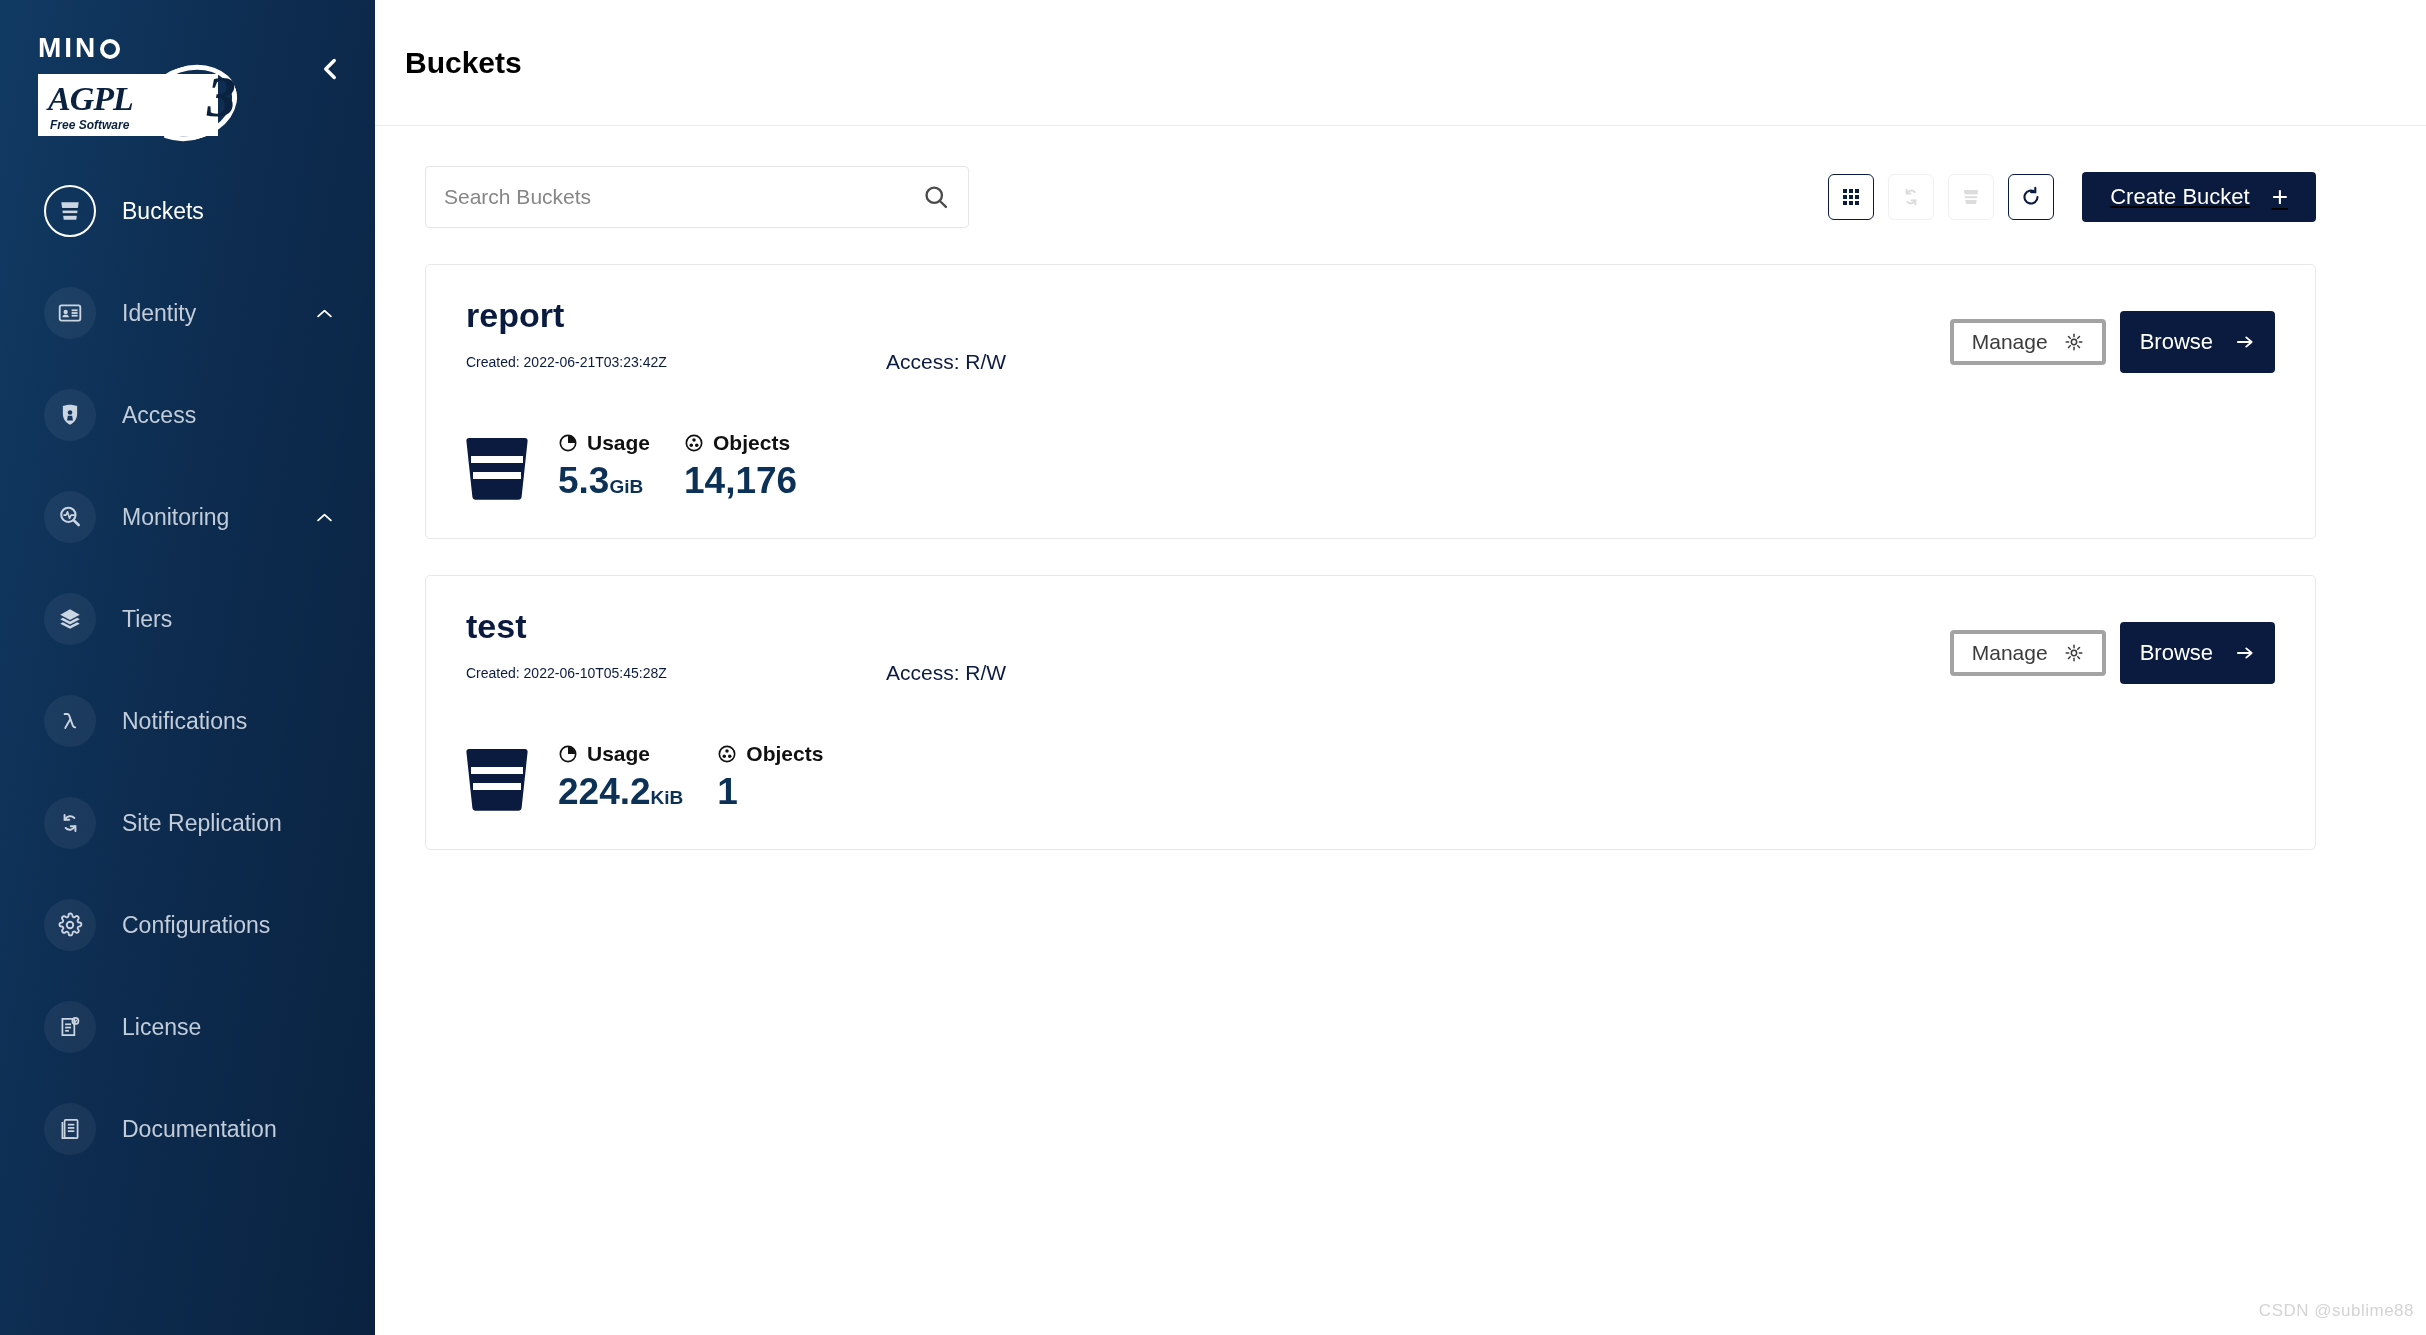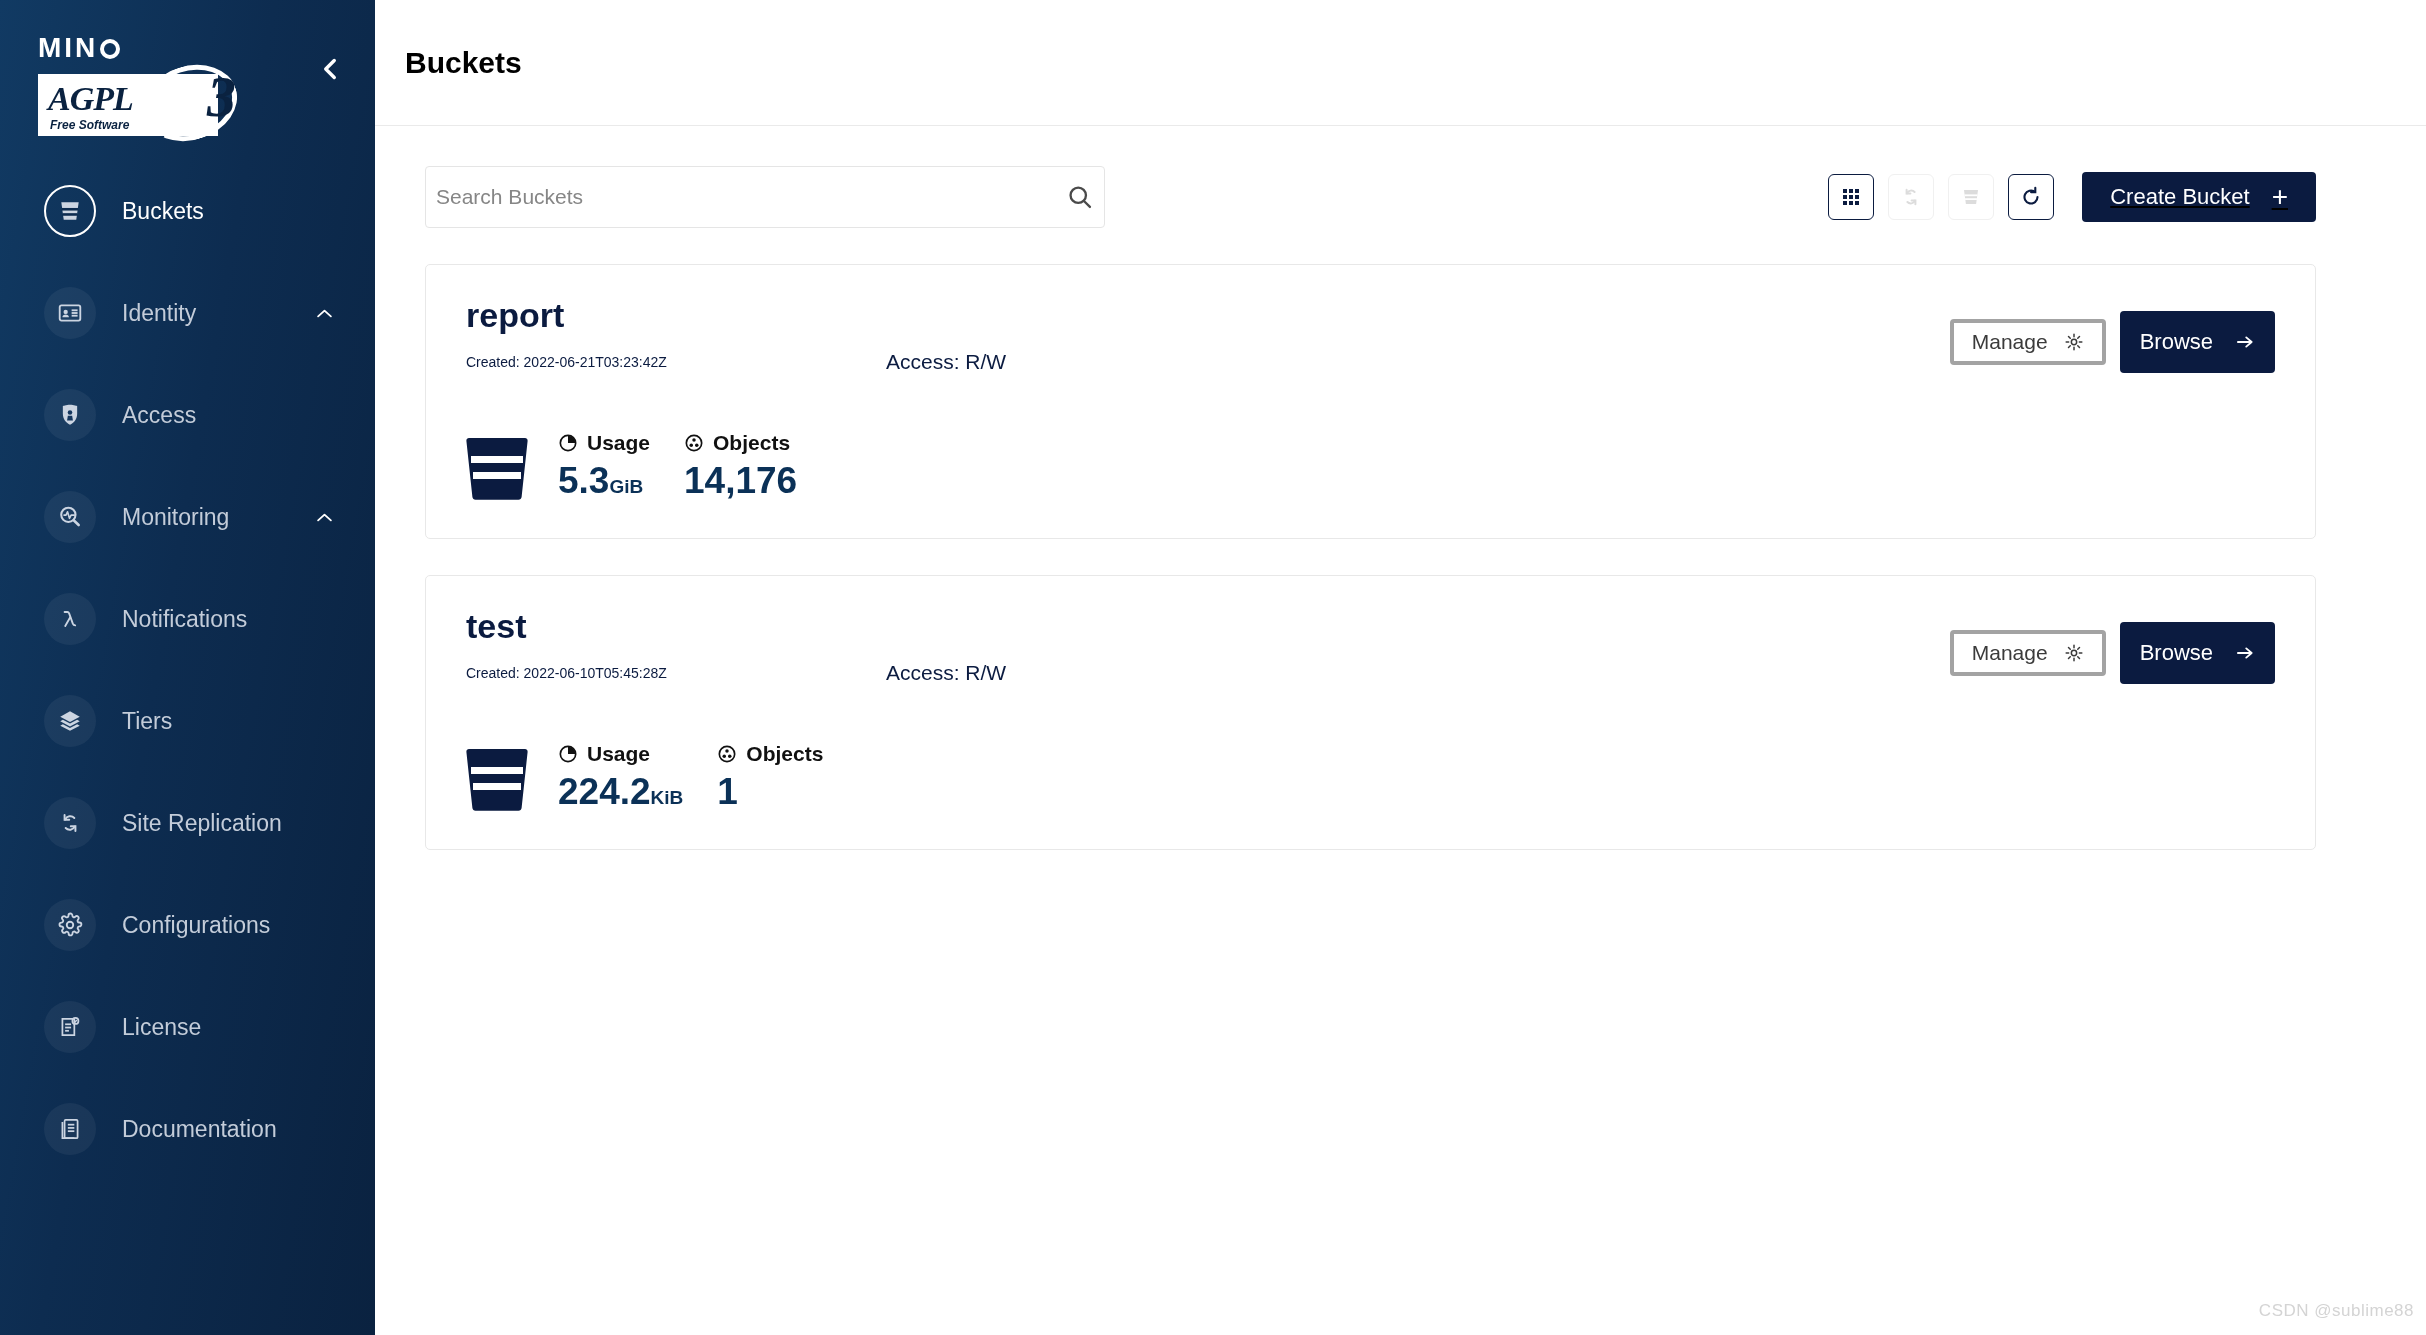--- a/index.html
+++ b/index.html
@@ -162,27 +162,27 @@
     overflow: hidden;
   }
 
   .toolbar {
     display: flex;
     align-items: center;
     justify-content: space-between;
     margin-bottom: 36px;
   }
   .search-box {
-    width: 680px;
+    width: 544px;
     height: 62px;
     border: 1px solid #e5e5e5;
     border-radius: 4px;
     display: flex;
     align-items: center;
-    padding: 0 10px;
+    padding: 0 18px;
     background: #ffffff;
   }
   .search-box input {
     flex: 1;
     border: none;
     outline: none;
     font-size: 21px;
     color: #333;
     font-family: "Liberation Sans", sans-serif;
     background: transparent;
@@ -397,37 +397,37 @@
         <span class="nav-chev">
           <svg width="17" height="11" viewBox="0 0 24 14" fill="none" stroke="currentColor" stroke-width="2.6" stroke-linecap="round" stroke-linejoin="round">
             <polyline points="3 11 12 3 21 11"></polyline>
           </svg>
         </span>
       </div>
 
 
       <div class="nav-item">
         <span class="nav-icon">
-          <svg viewBox="0 0 24 24" fill="none" stroke="#ccd5e2" stroke-width="1.7" stroke-linecap="round">
-            <path d="M7 5.5h2.6c.8 0 1.3.5 1.6 1.3l3.4 9.5c.4 1 1 1.6 2.2 1.6"></path>
-            <path d="M12.2 10.4 7.6 18.4"></path>
-          </svg>
-        </span>
-        <span class="nav-label">Notifications</span>
-      </div>
-
-      <div class="nav-item">
-        <span class="nav-icon">
           <svg viewBox="0 0 24 24">
             <path d="M12 3 3 8l9 5 9-5-9-5z" fill="#ccd5e2"></path>
             <path d="M3 12.2 12 17l9-4.8-2.4-1.3L12 14.4 5.4 10.9 3 12.2z" fill="#ccd5e2"></path>
             <path d="M3 16.3 12 21l9-4.7-2.4-1.3L12 18.5l-6.6-3.5L3 16.3z" fill="#ccd5e2"></path>
           </svg>
         </span>
         <span class="nav-label">Tiers</span>
+      </div>
+
+      <div class="nav-item">
+        <span class="nav-icon">
+          <svg viewBox="0 0 24 24" fill="none" stroke="#ccd5e2" stroke-width="1.7" stroke-linecap="round">
+            <path d="M7 5.5h2.6c.8 0 1.3.5 1.6 1.3l3.4 9.5c.4 1 1 1.6 2.2 1.6"></path>
+            <path d="M12.2 10.4 7.6 18.4"></path>
+          </svg>
+        </span>
+        <span class="nav-label">Notifications</span>
       </div>
 
       <div class="nav-item">
         <span class="nav-icon">
           <svg viewBox="0 0 24 24" fill="none" stroke="#ccd5e2" stroke-width="1.8" stroke-linecap="round">
             <path d="M7.5 8.8A5.2 5.2 0 0 1 16 7.4"></path>
             <polyline points="7 4.6 7 9 11.3 9"></polyline>
             <path d="M16.5 15.2A5.2 5.2 0 0 1 8 16.6"></path>
             <polyline points="17 19.4 17 15 12.7 15"></polyline>
           </svg>

